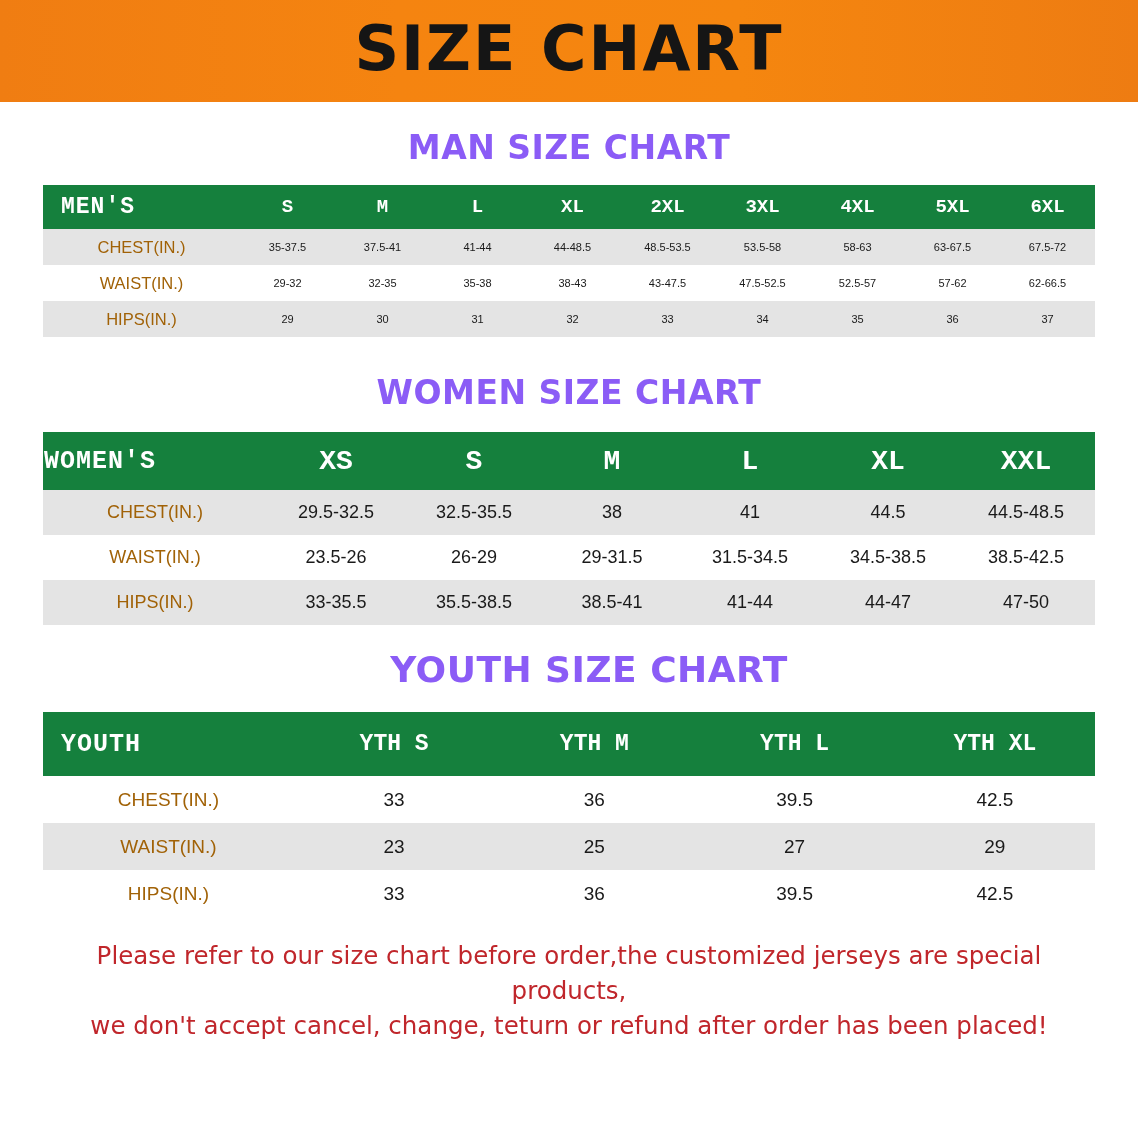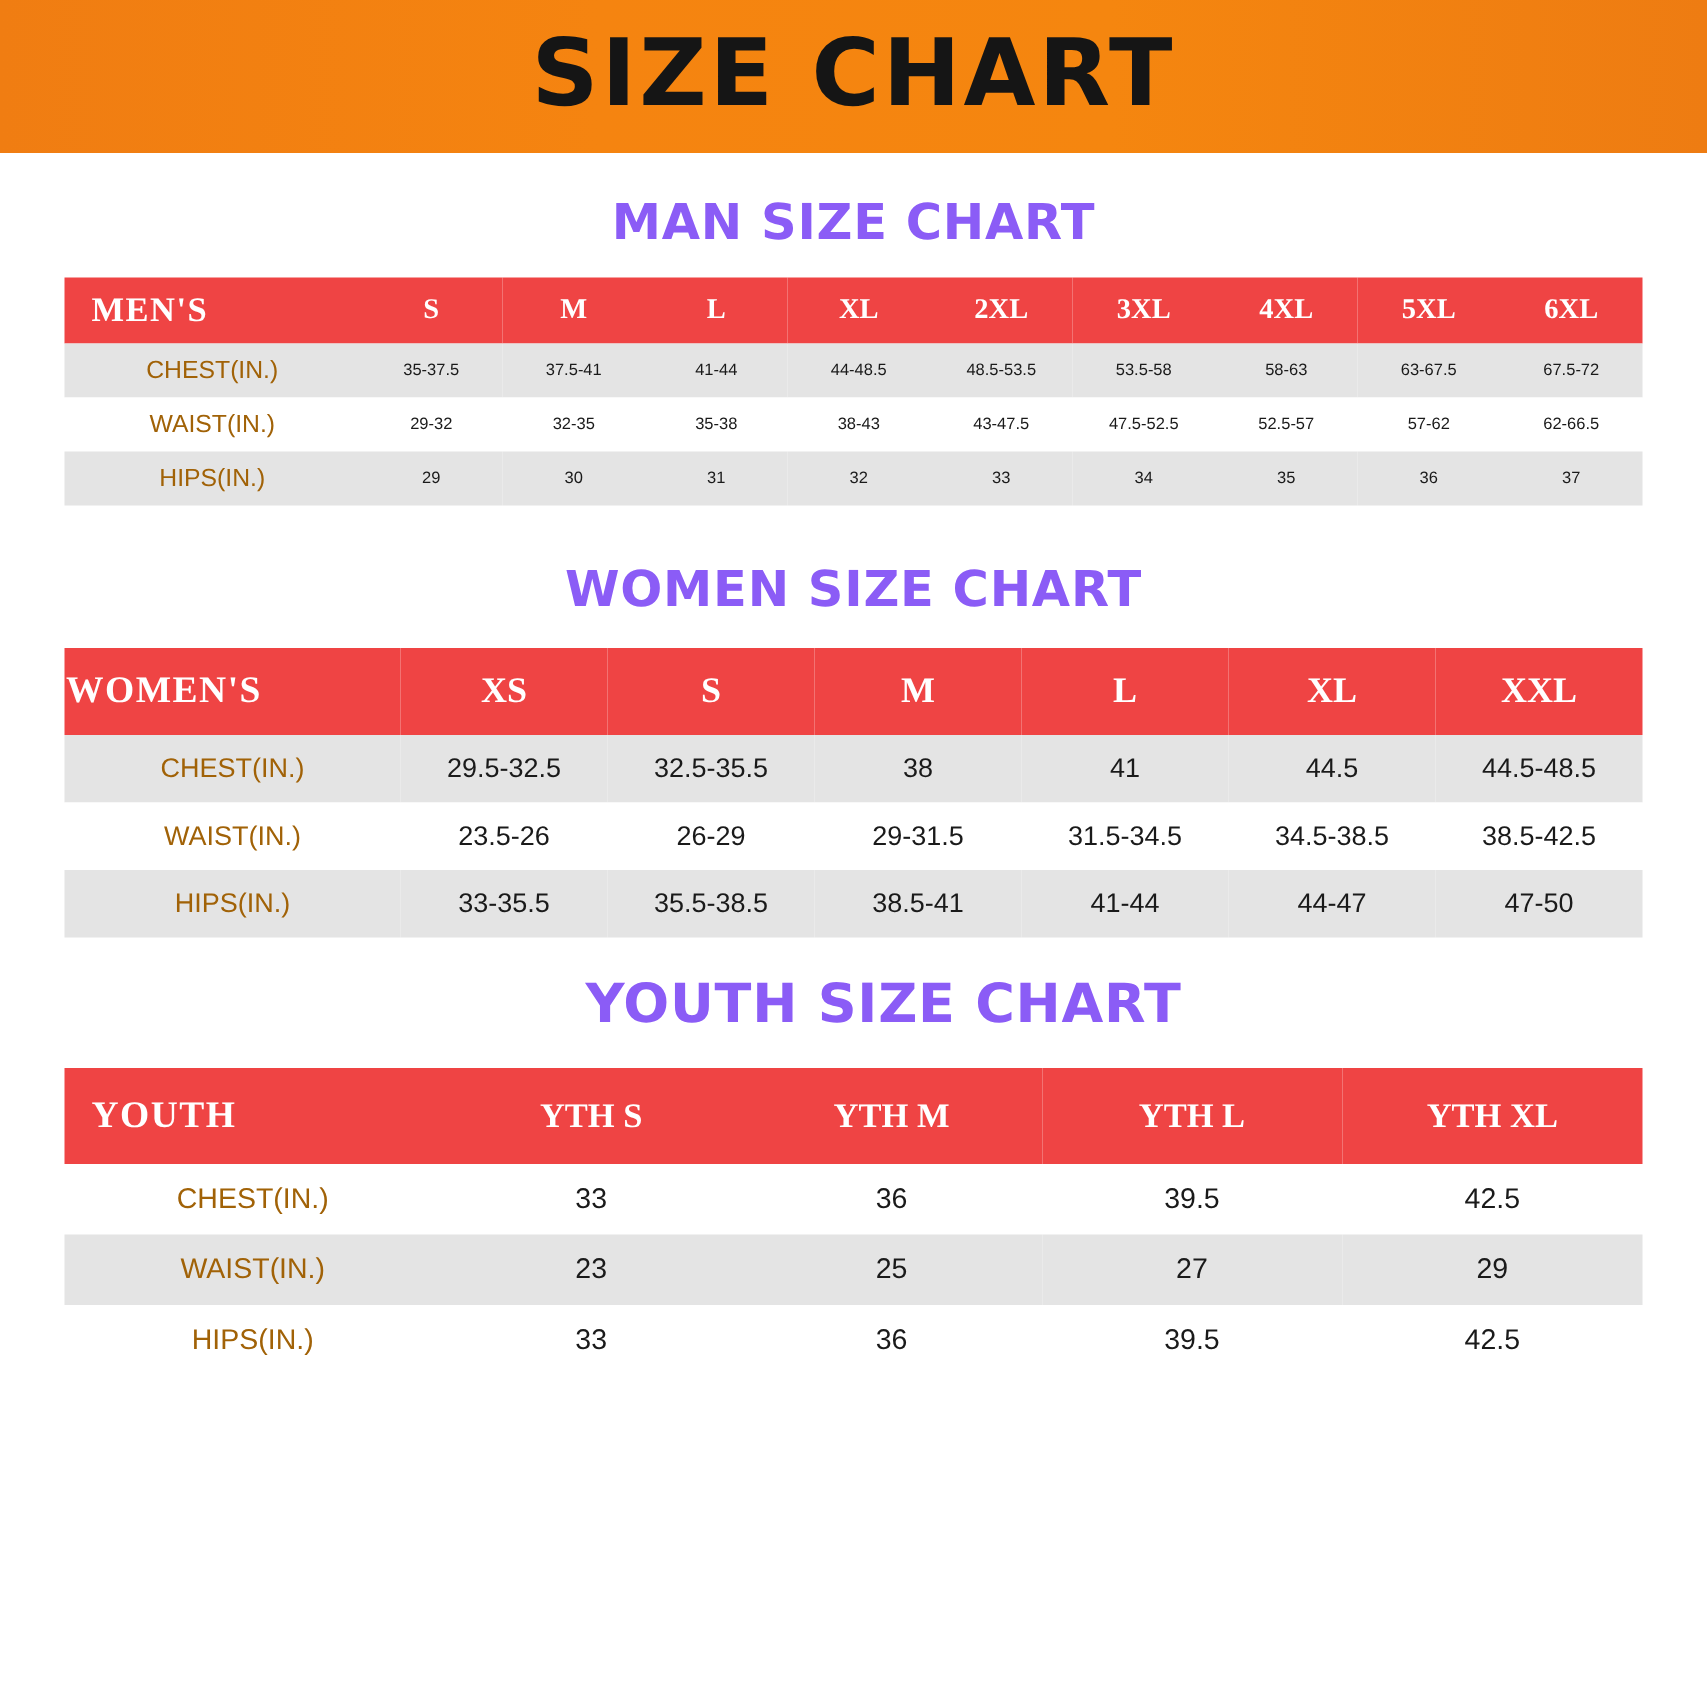--- a/index.html
+++ b/index.html
@@ -60,23 +60,23 @@
   .table-wrap {
     margin: 0 auto;
     box-sizing: border-box;
   }
   table {
     border-collapse: collapse;
     width: 100%;
     table-layout: fixed;
   }
   thead th {
-    background: #ef4444;
+    background: #15803d;
     color: #ffffff;
-    font-family: Liberation Serif, serif;
+    font-family: Liberation Mono, monospace;
     font-weight: 700;
     text-align: center;
     white-space: nowrap;
   }
   thead th.rowlabel {
     text-align: left;
     letter-spacing: 1px;
   }
   tbody td {
     text-align: center;
@@ -93,21 +93,21 @@
 
   
   #men-table-wrap { width: 1052px; margin-top: 18px; }
   #men-table thead th { height: 42px; font-size: 19px; }
   #men-table thead th.rowlabel { font-size: 23px; padding-left: 18px; }
   #men-table tbody td { height: 34px; font-size: 11px; }
   #men-table tbody td.rowlabel { font-size: 16.5px; }
 
   
   #women-table-wrap { width: 1052px; margin-top: 20px; }
-  #women-table thead th { height: 56px; font-size: 24px; }
+  #women-table thead th { height: 56px; font-size: 28px; }
   #women-table thead th.rowlabel { font-size: 25px; }
   #women-table tbody td { height: 43px; font-size: 18px; }
   #women-table tbody td.rowlabel { font-size: 18px; }
 
   
   #youth-table-wrap { width: 1052px; margin-top: 22px; }
   #youth-table thead th { height: 62px; font-size: 23px; }
   #youth-table thead th.rowlabel { font-size: 25px; padding-left: 18px; }
   #youth-table tbody td { height: 45px; font-size: 19px; }
   #youth-table tbody td.rowlabel { font-size: 19px; }
@@ -268,14 +268,18 @@
           <td class="rowlabel">HIPS(IN.)</td>
           <td>33</td>
           <td>36</td>
           <td>39.5</td>
           <td>42.5</td>
         </tr>
       </tbody>
     </table>
   </div>
 
+  <div class="note">
+    <span class="line">Please refer to our size chart before order,the customized jerseys are special products,</span>
+    <span class="line">we don't accept cancel, change, teturn or refund after order has been placed!</span>
+  </div>
 
 </div>
 
 </body></html>

